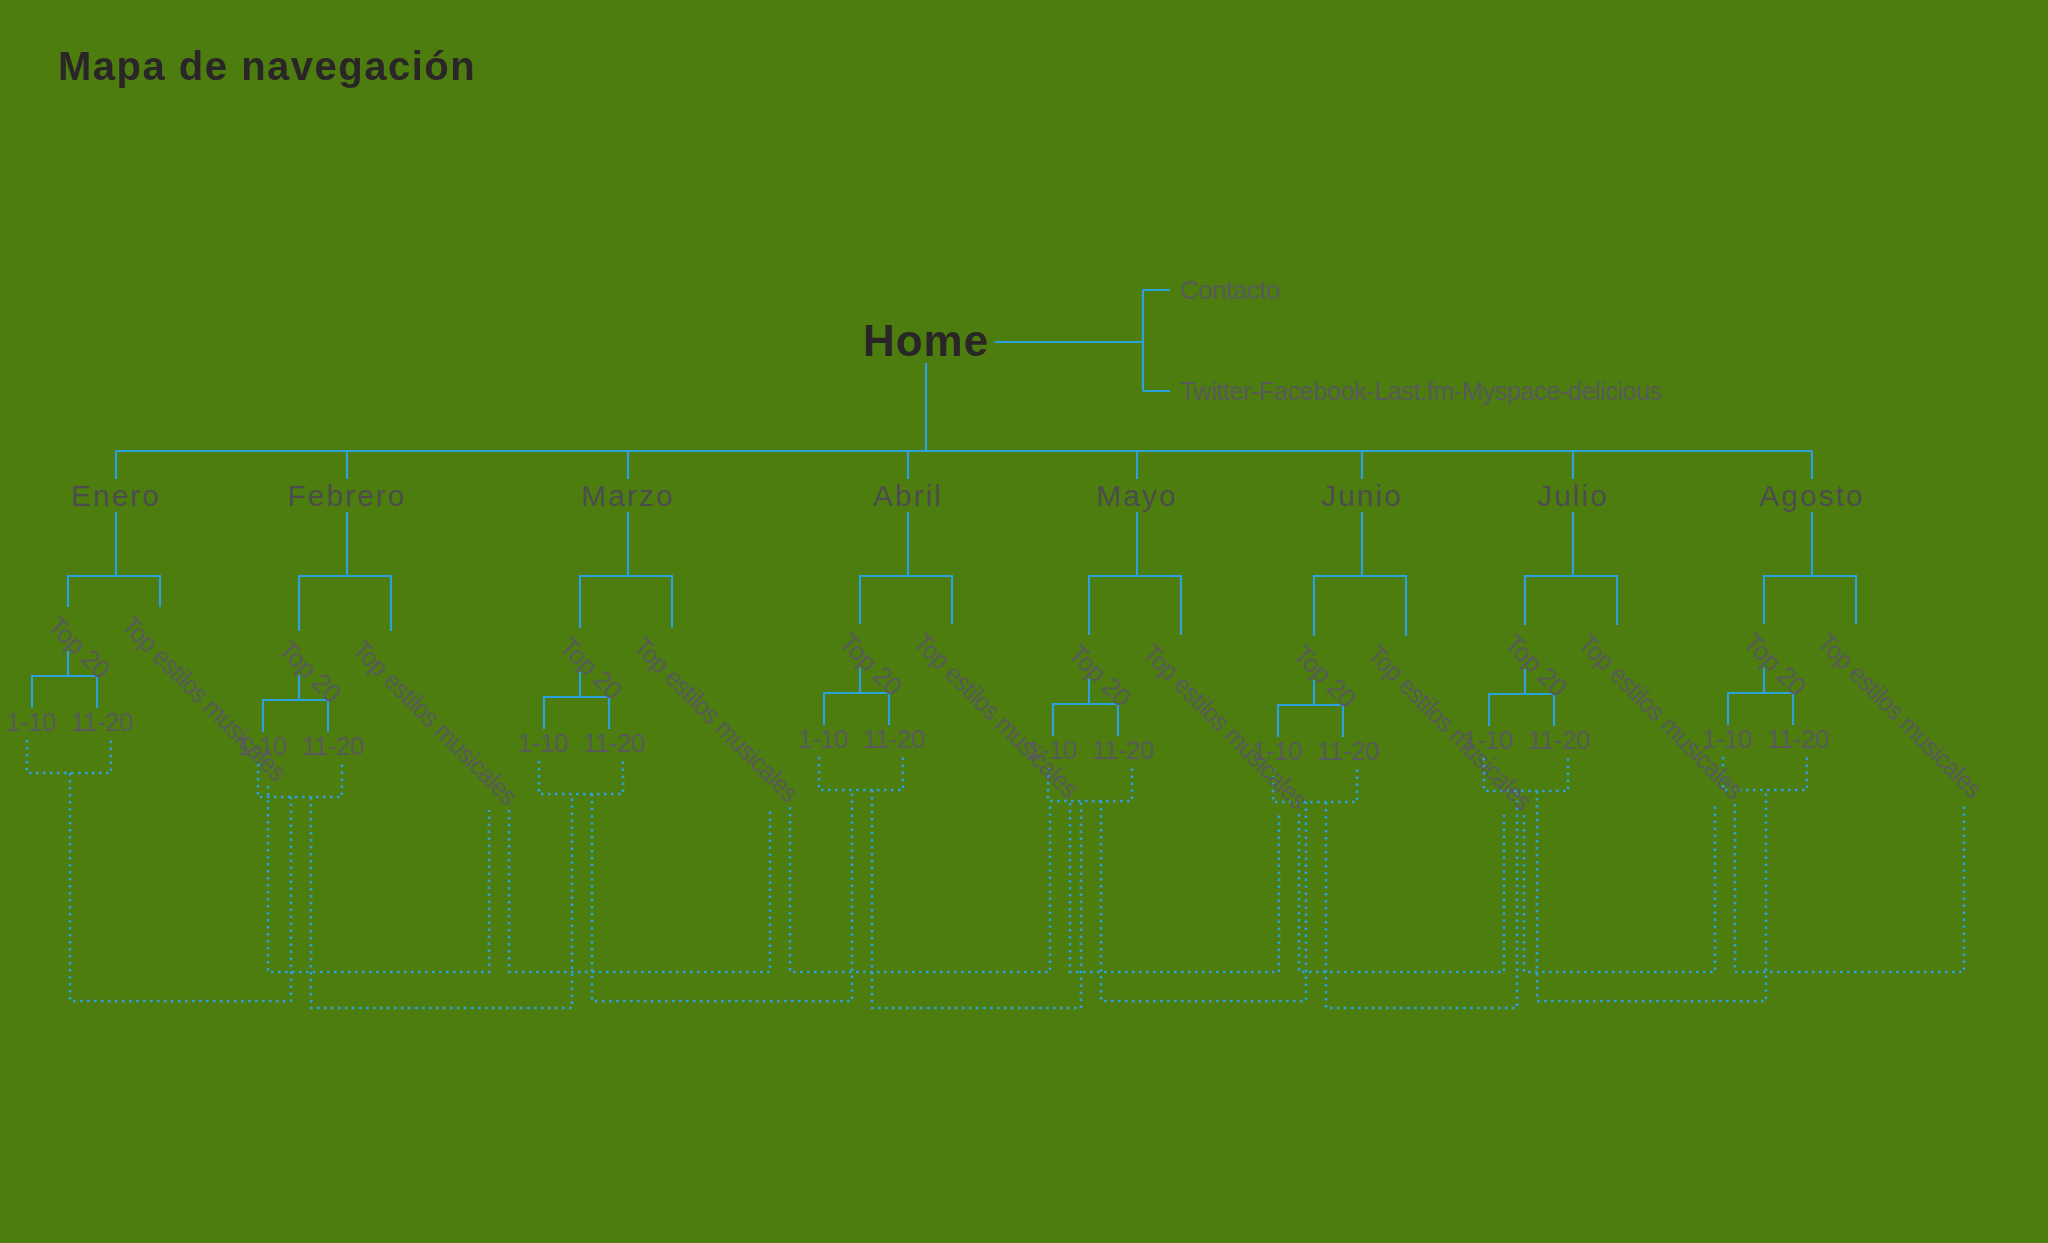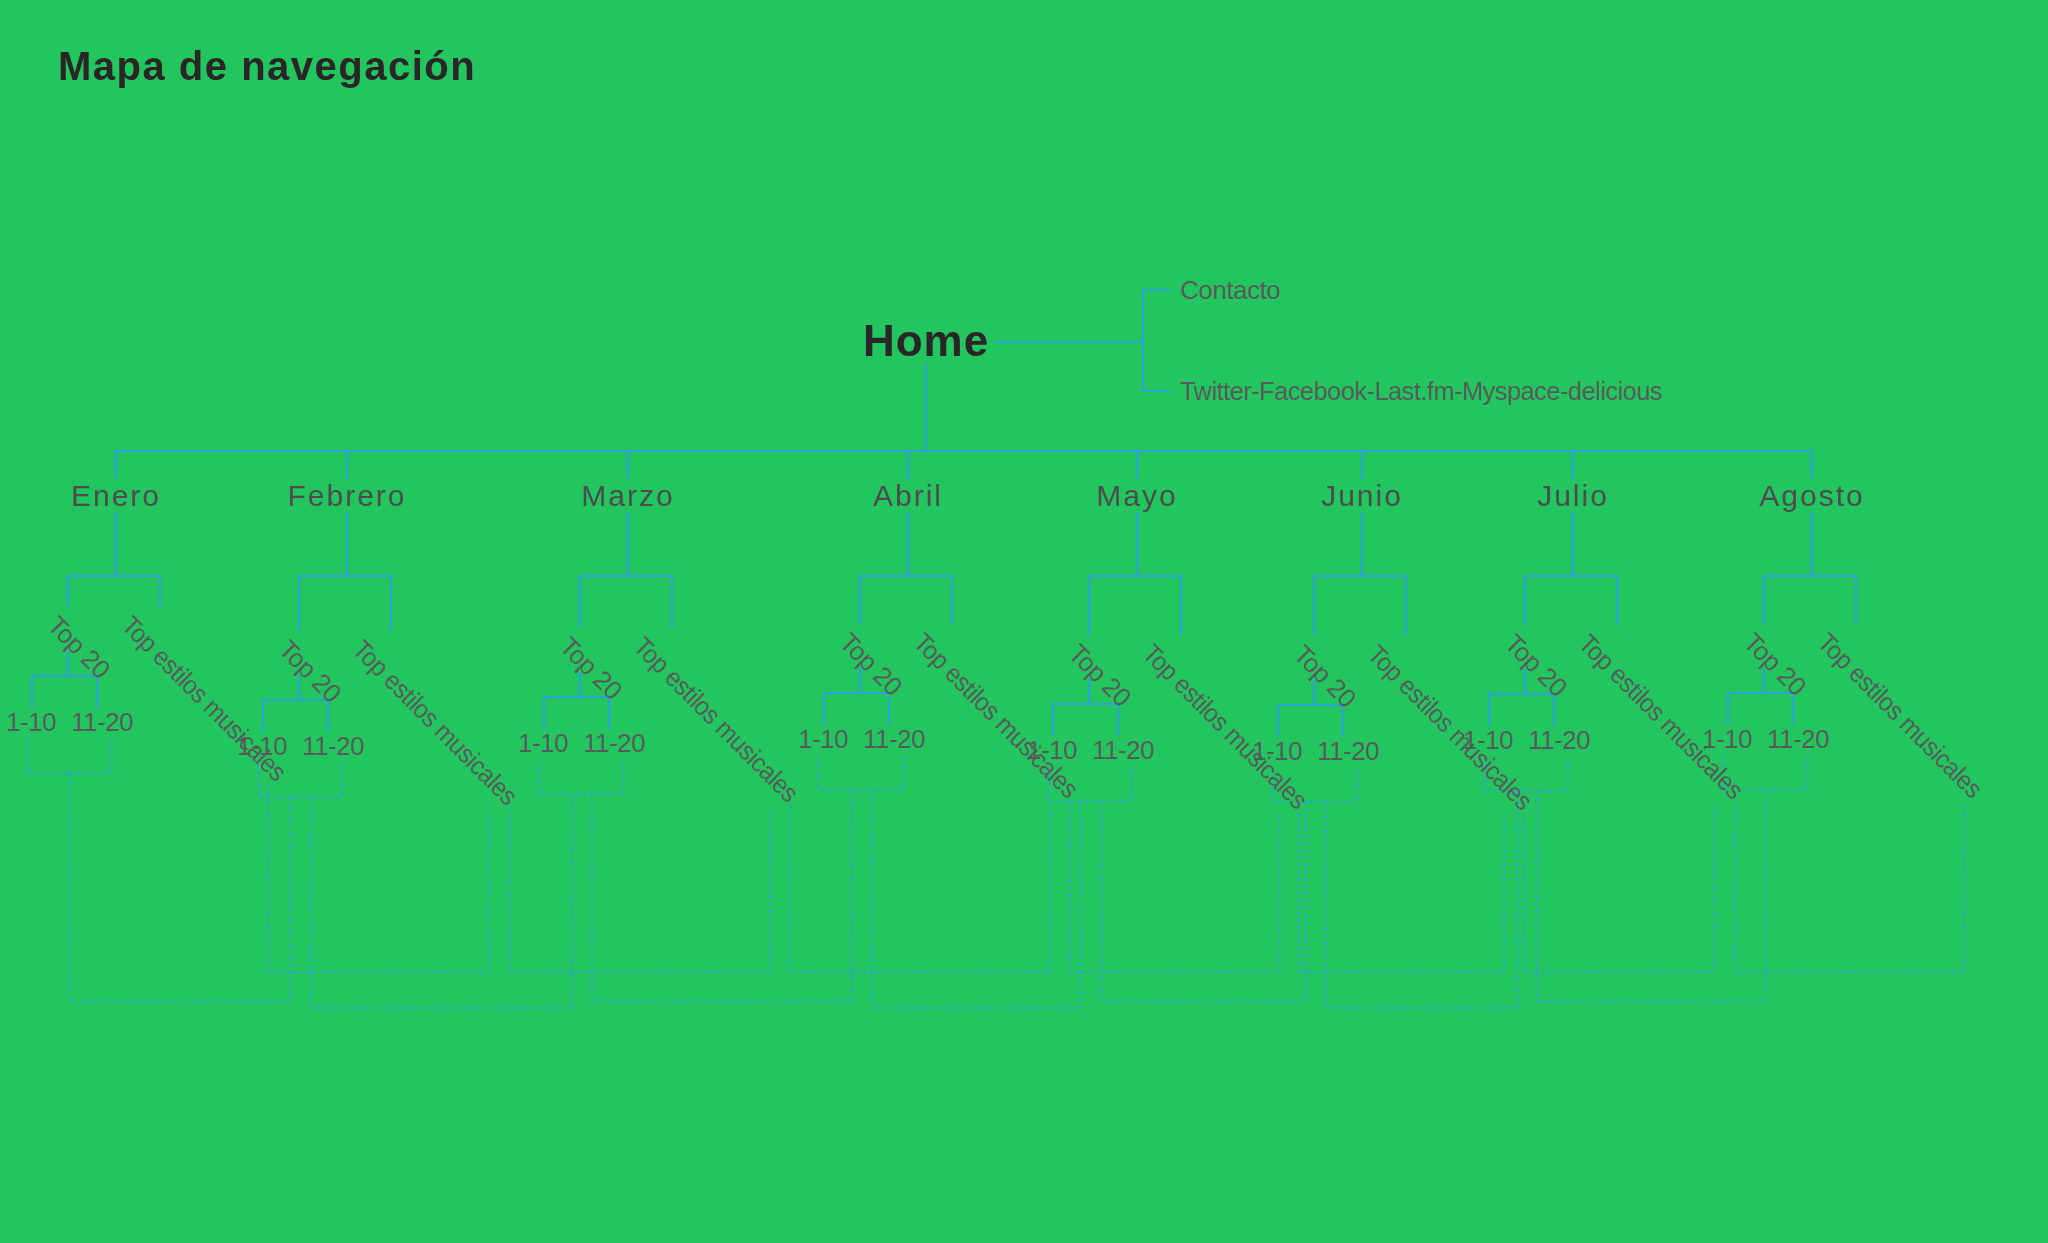--- a/index.html
+++ b/index.html
@@ -1,16 +1,16 @@
 <!DOCTYPE html>
 <html><head>
 <meta charset="utf-8">
 <style>
   html,body{margin:0;padding:0;background:#ffffff;}
-  .page{position:relative;width:2048px;height:1243px;background:#22c55e;overflow:hidden;}
+  .page{position:relative;width:2048px;height:1243px;background:#4d7c0f;overflow:hidden;}
   svg text{font-family:"Liberation Sans", sans-serif;}
   .t-title{font-size:40px;font-weight:bold;letter-spacing:1.5px;}
   .t-home{font-size:44px;font-weight:bold;letter-spacing:1px;text-anchor:middle;}
   .t-month{font-size:30px;letter-spacing:2px;text-anchor:middle;}
   .t-label{font-size:26px;letter-spacing:-0.5px;}
   .t-mid{text-anchor:middle;}
 </style>
 </head>
 <body>
 

